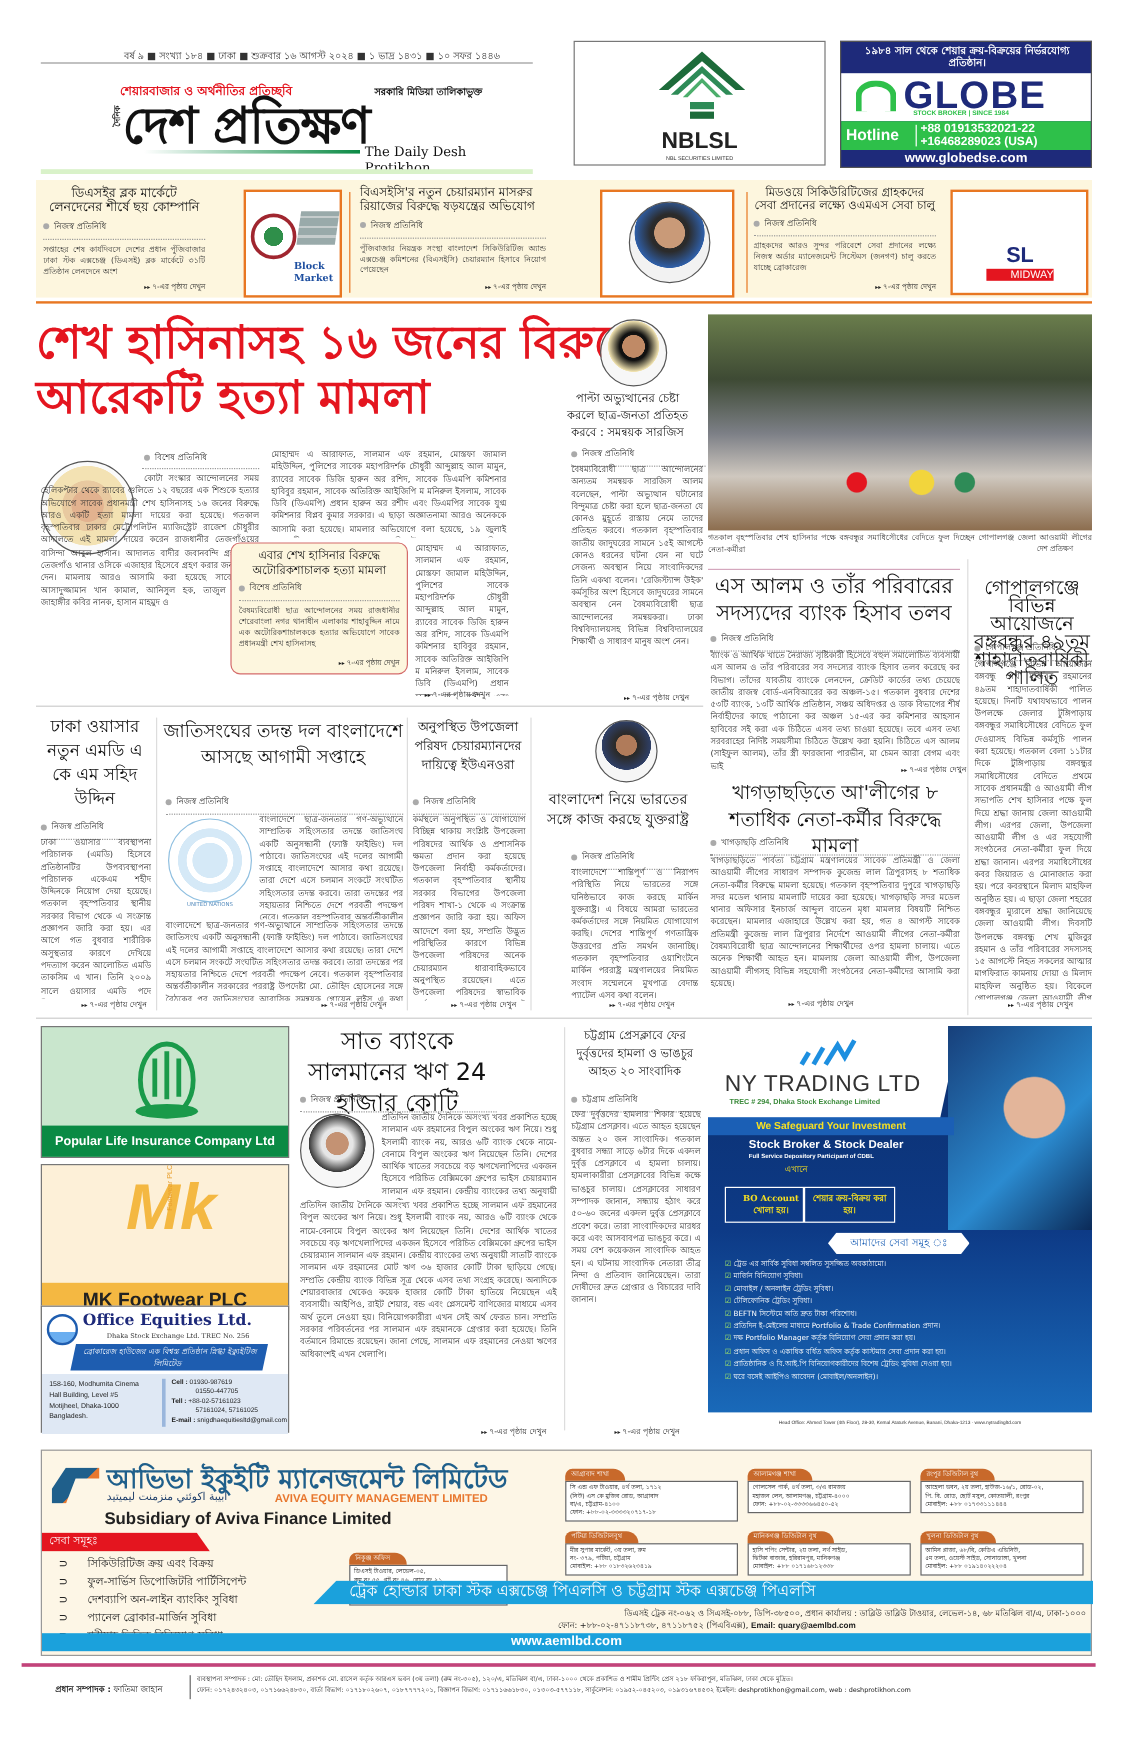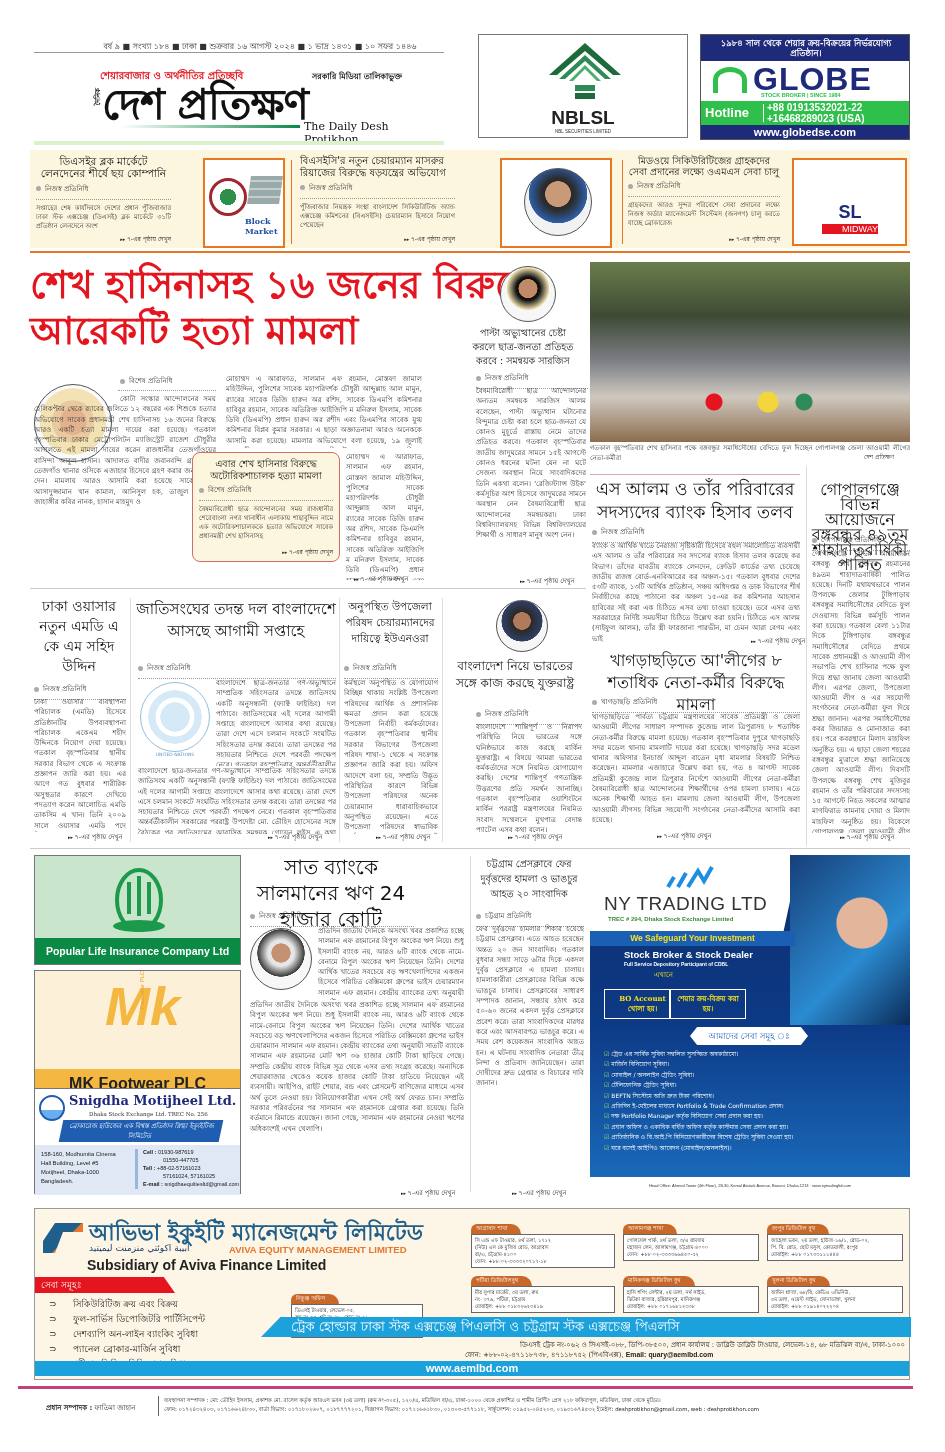--- a/index.html
+++ b/index.html
@@ -253,21 +253,21 @@
 </div>
 
 <div class="abs adborder" style="left:34px;top:970px;width:207px;height:130px;background:#fdf0d8;">
   <div class="abs lib" style="left:70px;top:4px;font-size:54px;font-weight:bold;color:#f4b842;font-style:italic;">Mk</div>
   <div class="abs lib" style="left:104px;top:38px;font-size:6px;color:#e8a030;transform:rotate(-90deg);transform-origin:left top;">Footwear PLC</div>
   <div class="abs lib" style="left:0;bottom:0;width:100%;height:30px;background:#f4b842;color:#222;font-weight:bold;font-size:16px;text-align:center;line-height:30px;">MK Footwear PLC</div>
 </div>
 
 <div class="abs adborder" style="left:34px;top:1088px;width:207px;height:106px;background:#fff;">
   <div class="abs" style="left:4px;top:6px;width:26px;height:26px;border-radius:50%;border:2px solid #1e5db0;background:linear-gradient(0deg,#6aaef0 0 40%,#fff 41%);"></div>
-  <div class="abs serif" style="left:34px;top:4px;font-size:13px;font-weight:bold;color:#1e2a7a;white-space:nowrap;">Snigdha Motijheel Ltd.</div>
+  <div class="abs serif" style="left:34px;top:4px;font-size:13px;font-weight:bold;color:#1e2a7a;white-space:nowrap;">Office Equities Ltd.</div>
   <div class="abs serif" style="left:54px;top:22px;font-size:5.5px;color:#333;">Dhaka Stock Exchange Ltd. TREC No. 256</div>
   <div class="abs" style="left:26px;top:31px;width:160px;height:22px;background:#1e5db0;color:#fff;font-size:6.5px;text-align:center;line-height:10px;padding-top:1px;transform:skewX(-12deg);">ব্রোকারেজ হাউজের এক বিশ্বস্ত প্রতিষ্ঠান স্নিগ্ধা ইক্যুইটিজ লিমিটেড</div>
   <div class="abs" style="left:0;top:56px;width:100%;height:50px;background:#dfe8f4;">
     <div class="abs lib" style="left:6px;top:5px;font-size:5.8px;line-height:9px;color:#222;">
       <div>158-160, Modhumita Cinema</div>
       <div>Hall Building, Level #5</div>
       <div>Motijheel, Dhaka-1000</div>
       <div>Bangladesh.</div>
     </div>
     <div class="abs" style="left:100px;top:4px;width:3px;height:40px;background:#9ab6dc;"></div>

